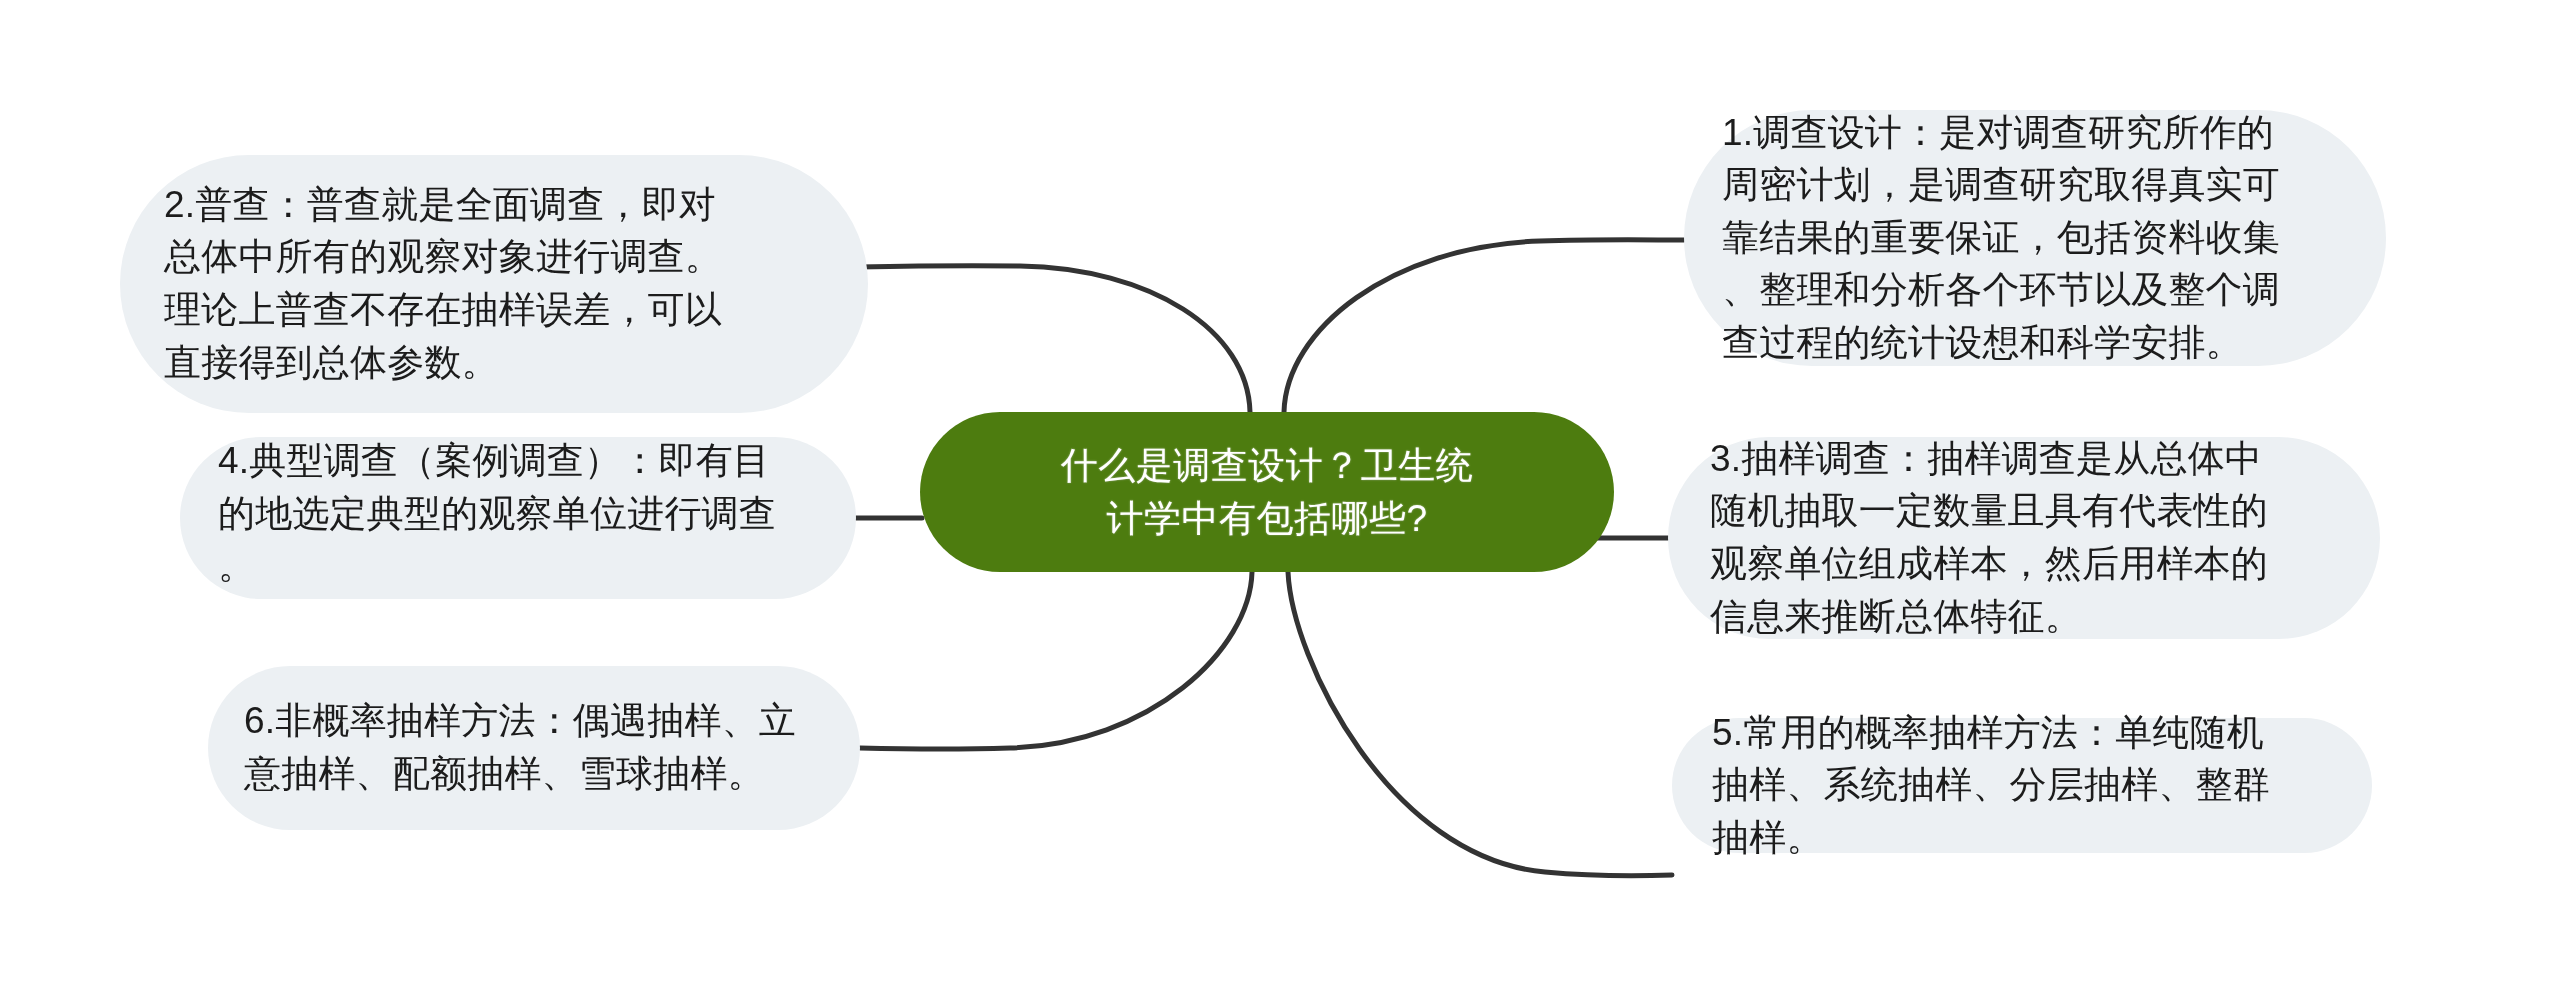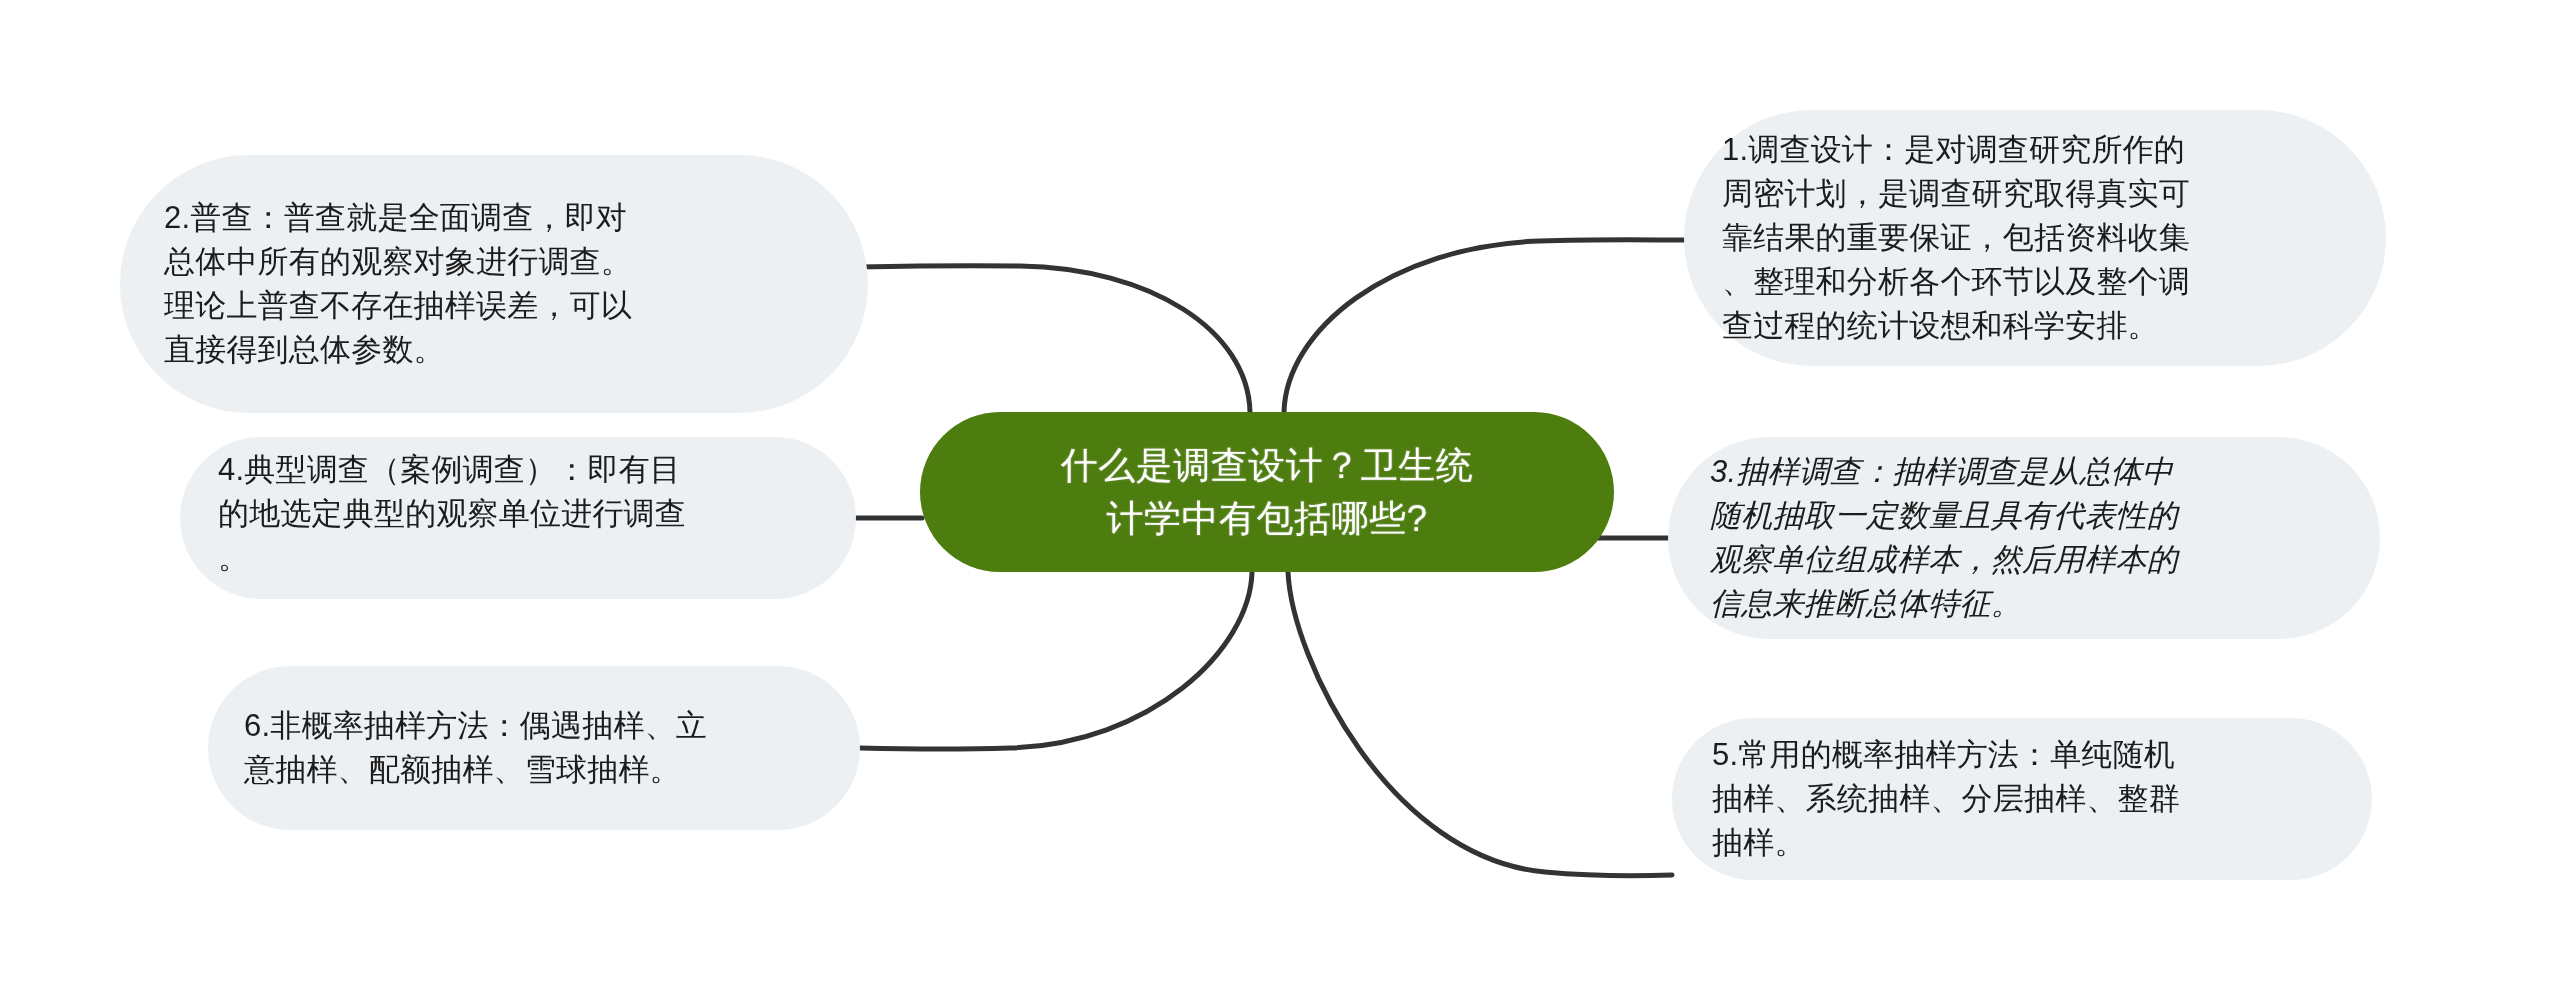--- a/index.html
+++ b/index.html
@@ -41,21 +41,21 @@
   }
 
   .branch-node {
     background: #ecf0f3;
     color: #1c1c1c;
   }
 
   .branch-node .node-text {
     display: block;
     width: 100%;
-    font-size: 31px;
+    font-size: 37px;
     line-height: 1.42;
     letter-spacing: 0.2px;
     white-space: pre-line;
     word-break: break-all;
   }
 
   
   #root-node {
     left: 920px;
     top: 412px;
@@ -75,23 +75,23 @@
     letter-spacing: 0.5px;
     white-space: pre-line;
     text-shadow:
        0 0 2px rgba(255,255,255,0.55),
        0 1px 1px rgba(0,0,0,0.08);
   }
 
   
   #node-1 { left: 1684px; top: 110px;  width: 702px; height: 256px; padding: 0 34px 0 38px; }
   #node-2 { left: 120px;  top: 155px;  width: 748px; height: 258px; padding: 0 30px 0 44px; }
-  #node-3 { left: 1668px; top: 437px;  width: 712px; height: 202px; padding: 0 30px 0 42px; font-style: italic; }
+  #node-3 { left: 1668px; top: 437px;  width: 712px; height: 202px; padding: 0 30px 0 42px; }
   #node-4 { left: 180px;  top: 437px;  width: 676px; height: 162px; padding: 0 28px 8px 38px; justify-content: center; }
-  #node-5 { left: 1672px; top: 718px;  width: 700px; height: 162px; padding: 0 28px 0 40px; }
+  #node-5 { left: 1672px; top: 718px;  width: 700px; height: 135px; padding: 0 28px 0 40px; }
   #node-6 { left: 208px;  top: 666px;  width: 652px; height: 164px; padding: 0 26px 0 36px; }
 
   #node-1 .node-text,
   #node-3 .node-text,
   #node-5 .node-text { text-align: left; }
 
   #node-2 .node-text,
   #node-4 .node-text,
   #node-6 .node-text { text-align: left; }
 </style>

